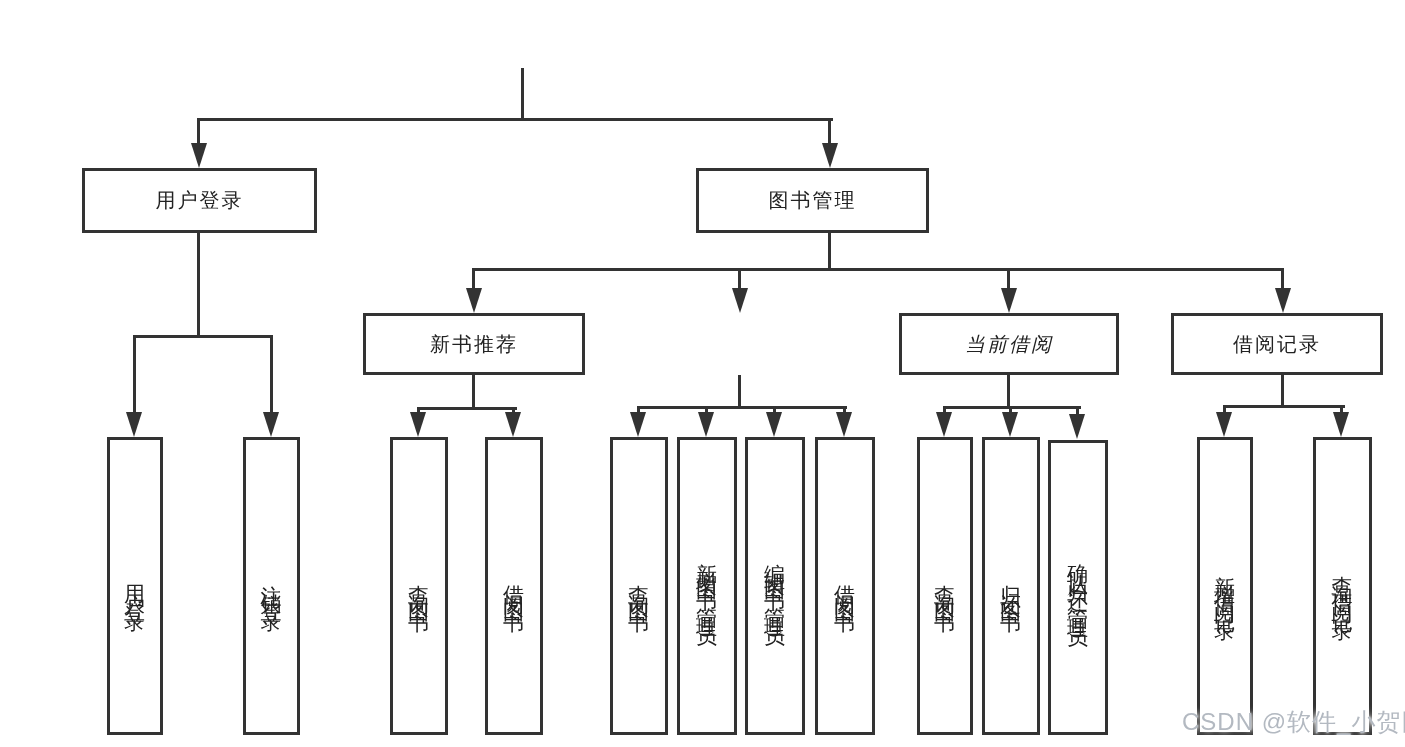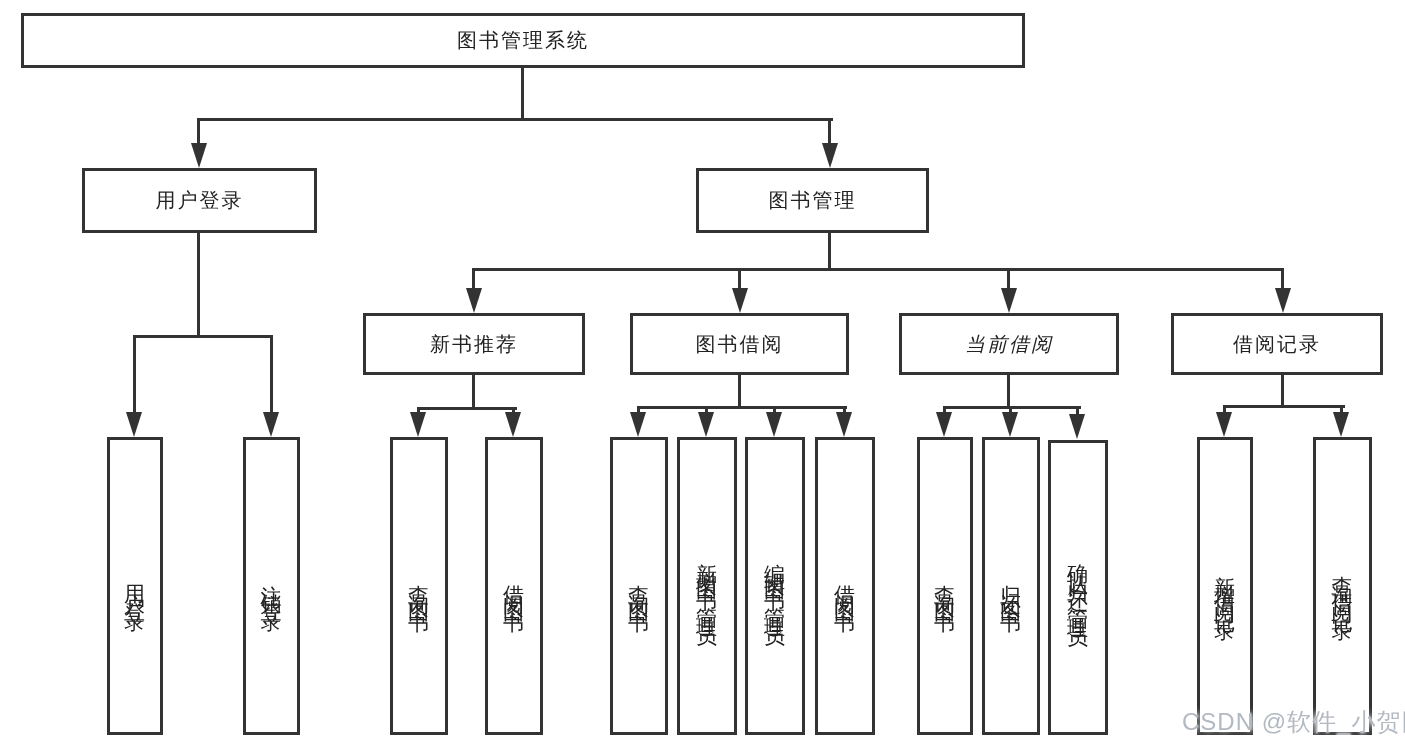--- a/index.html
+++ b/index.html
@@ -121,39 +121,33 @@
   <div class="arr" style="left:1002px; top:412px;"></div>
   <div class="arr" style="left:1069px; top:414px;"></div>
 
   <div class="line" style="left:1281px; top:375px; width:3px; height:33px;"></div>
   <div class="line" style="left:1223px; top:405px; width:122px; height:3px;"></div>
   <div class="line" style="left:1223px; top:405px; width:3px; height:10px;"></div>
   <div class="line" style="left:1340px; top:405px; width:3px; height:10px;"></div>
   <div class="arr" style="left:1216px; top:412px;"></div>
   <div class="arr" style="left:1333px; top:412px;"></div>
 
-  <div class="box h" style="left:21px; top:13px; width:1004px; height:55px;">
-    <span>图书管理系统</span>
-  </div>
 
   <div class="box h" style="left:82px; top:168px; width:235px; height:65px;">
     <span>用户登录</span>
   </div>
 
   <div class="box h" style="left:696px; top:168px; width:233px; height:65px;">
     <span>图书管理</span>
   </div>
 
   <div class="box h" style="left:363px; top:313px; width:222px; height:62px;">
     <span>新书推荐</span>
   </div>
 
-  <div class="box h" style="left:630px; top:313px; width:219px; height:62px;">
-    <span>图书借阅</span>
-  </div>
 
   <div class="box h" style="left:899px; top:313px; width:220px; height:62px;font-style:italic;">
     <span>当前借阅</span>
   </div>
 
   <div class="box h" style="left:1171px; top:313px; width:212px; height:62px;">
     <span>借阅记录</span>
   </div>
 
   <div class="box v" style="left:107px; top:437px; width:56px; height:298px;">

